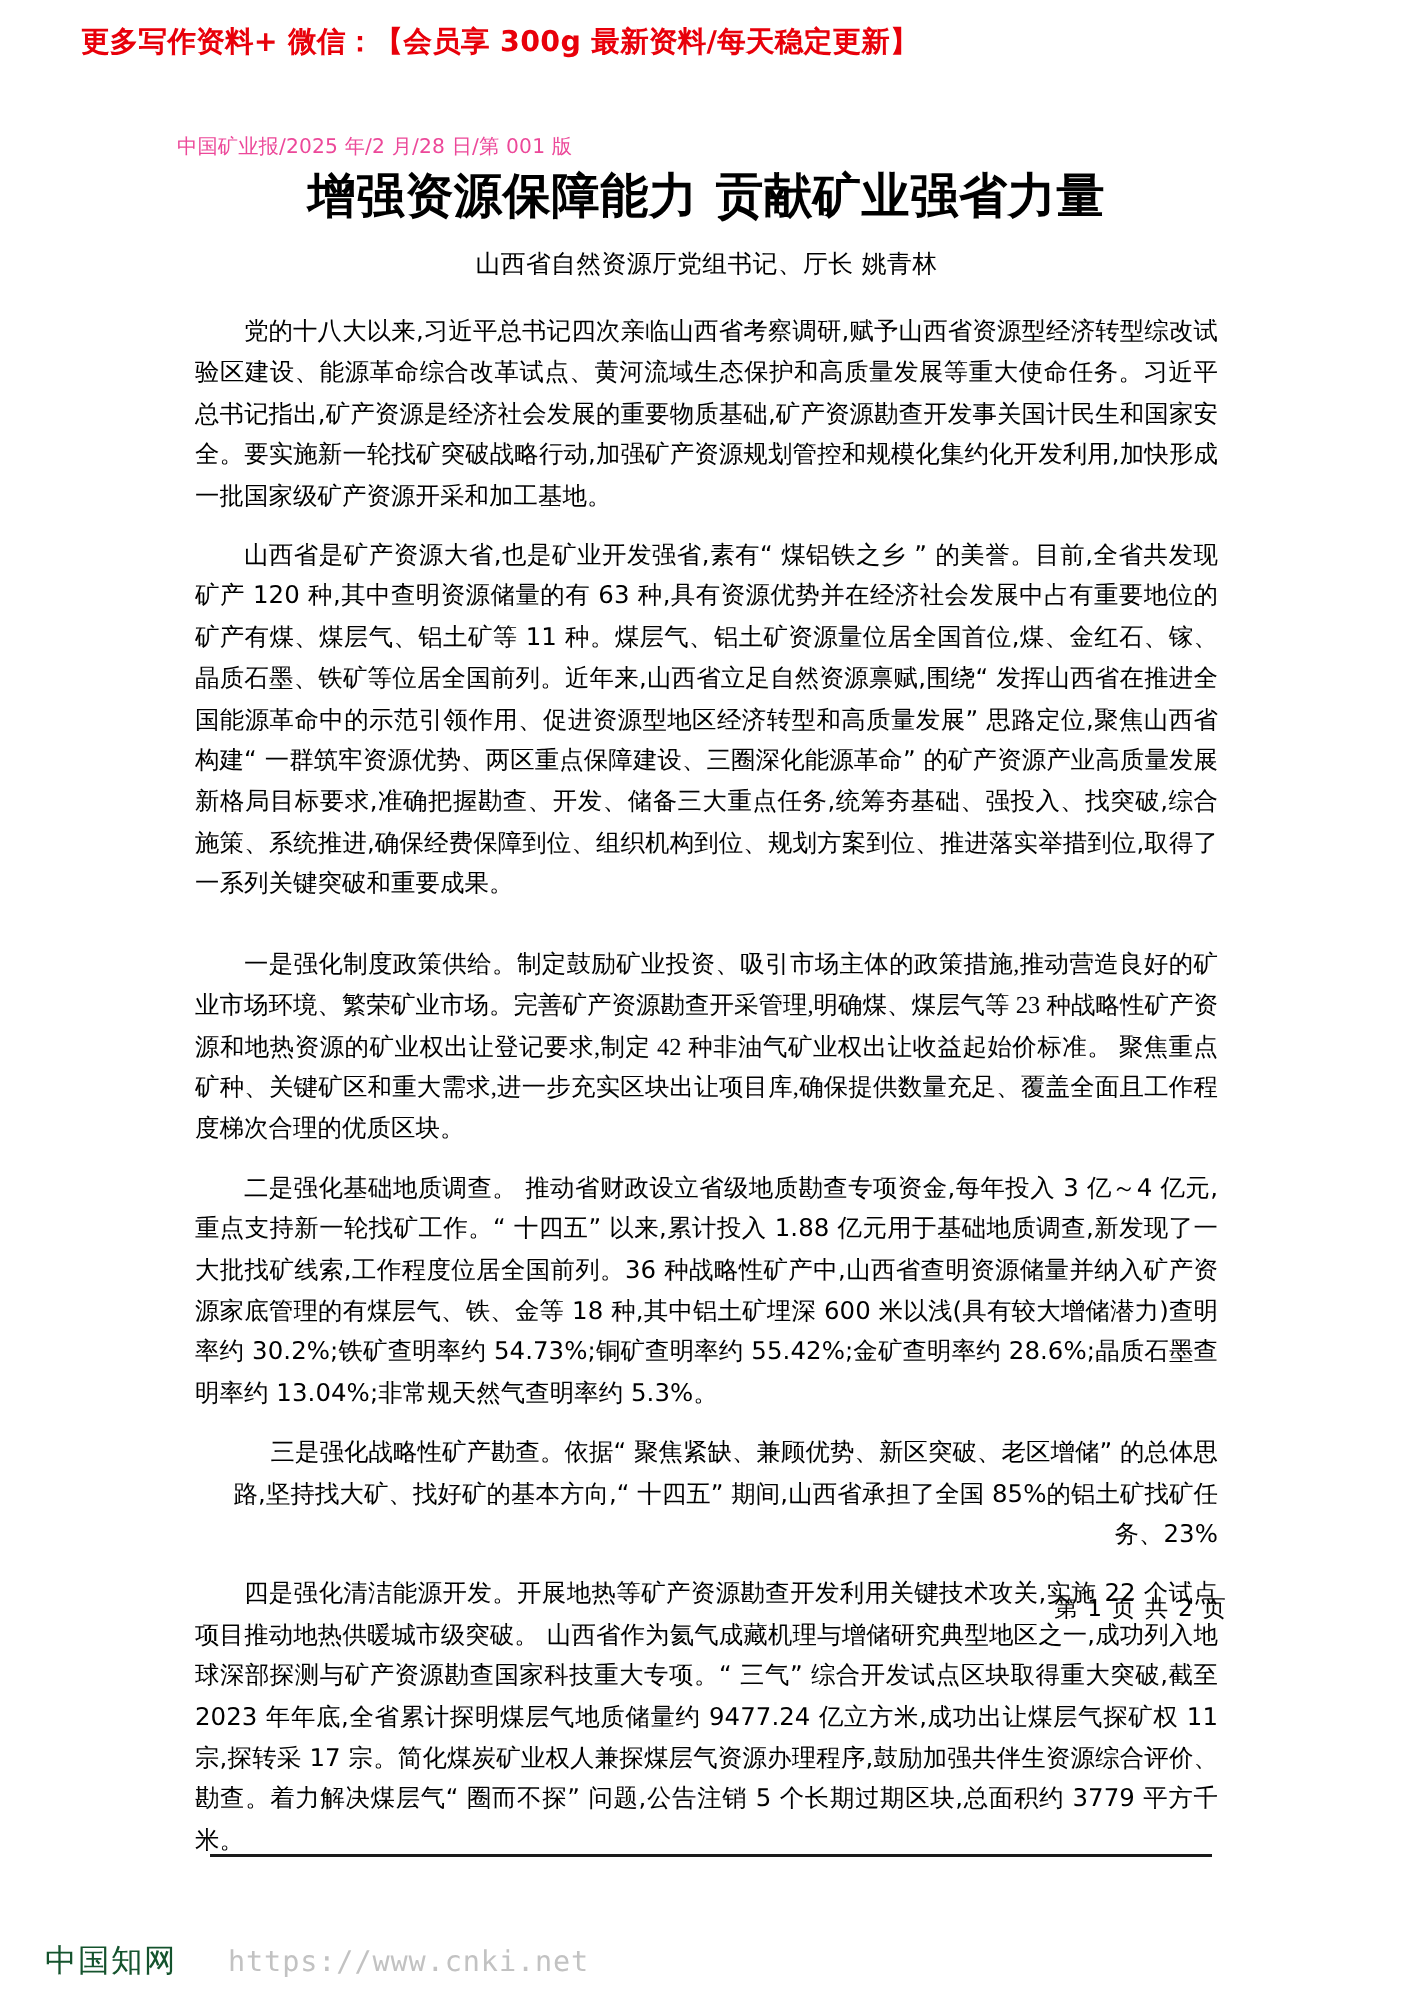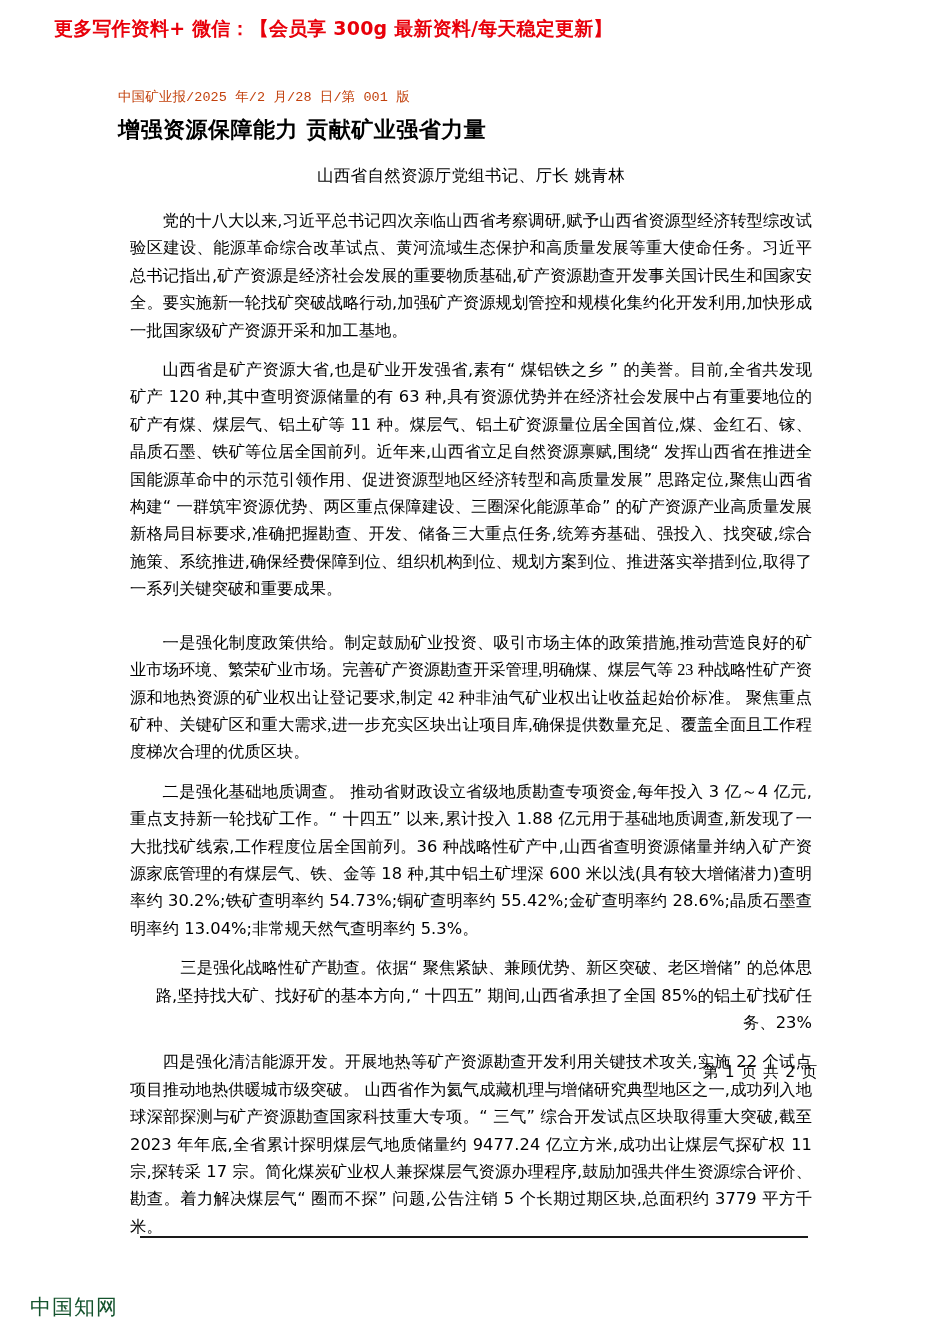--- a/index.html
+++ b/index.html
@@ -40,30 +40,30 @@
   .doc {
     position: absolute;
     top: 88px;
     left: 118px;
     width: 706px;
   }
 
   .source-line {
     font-size: 13.5px;
     line-height: 20px;
-    color: #c2410c;
+    color: #ec4899;
     margin: 0 0 4px 0;
     letter-spacing: 0.1px;
-    font-family: Liberation Mono, monospace;
   }
 
   .doc-title {
-    font-size: 22px;
+    font-size: 32px;
     line-height: 36px;
     font-weight: bold;
+    text-align: center;
     margin: 2px 0 2px 0;
     letter-spacing: 0.5px;
   }
 
   .doc-byline {
     font-size: 16.5px;
     line-height: 26px;
     text-align: center;
     margin: 15px 0 18px 0;
     letter-spacing: 0.3px;
@@ -158,15 +158,16 @@
       <p>四是强化清洁能源开发。开展地热等矿产资源勘查开发利用关键技术攻关,实施 22 个试点项目推动地热供暖城市级突破。 山西省作为氦气成藏机理与增储研究典型地区之一,成功列入地球深部探测与矿产资源勘查国家科技重大专项。“ 三气” 综合开发试点区块取得重大突破,截至 2023 年年底,全省累计探明煤层气地质储量约 9477.24 亿立方米,成功出让煤层气探矿权 11 宗,探转采 17 宗。简化煤炭矿业权人兼探煤层气资源办理程序,鼓励加强共伴生资源综合评价、勘查。着力解决煤层气“ 圈而不探” 问题,公告注销 5 个长期过期区块,总面积约 3779 平方千米。</p>
     </div>
   </div>
 
   <div class="page-counter">第 1 页 共 2 页</div>
 
   <div class="bottom-rule"></div>
 
   <div class="cnki-mark">
     <span class="cnki-logo">中国知网</span>
+    <span class="cnki-url">https://www.cnki.net</span>
   </div>
 
 </div>
 
 </body></html>

